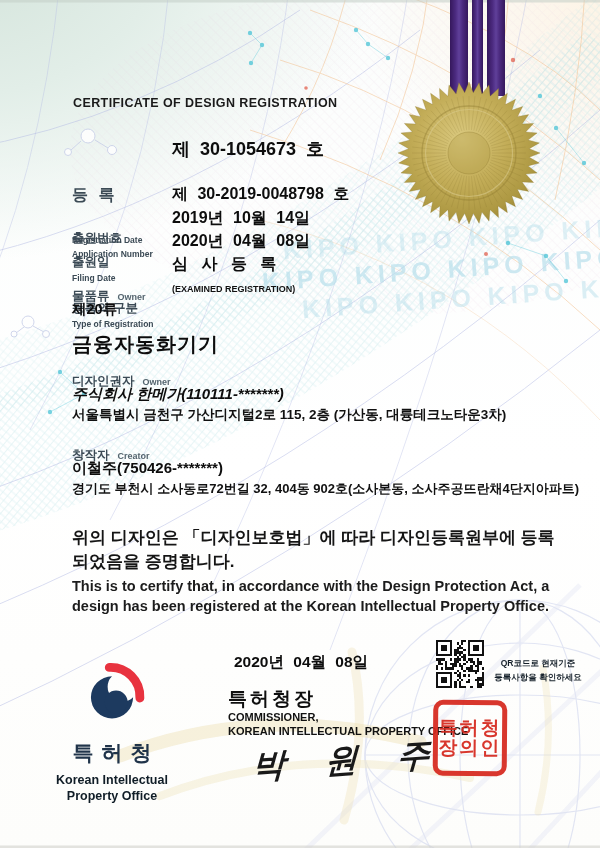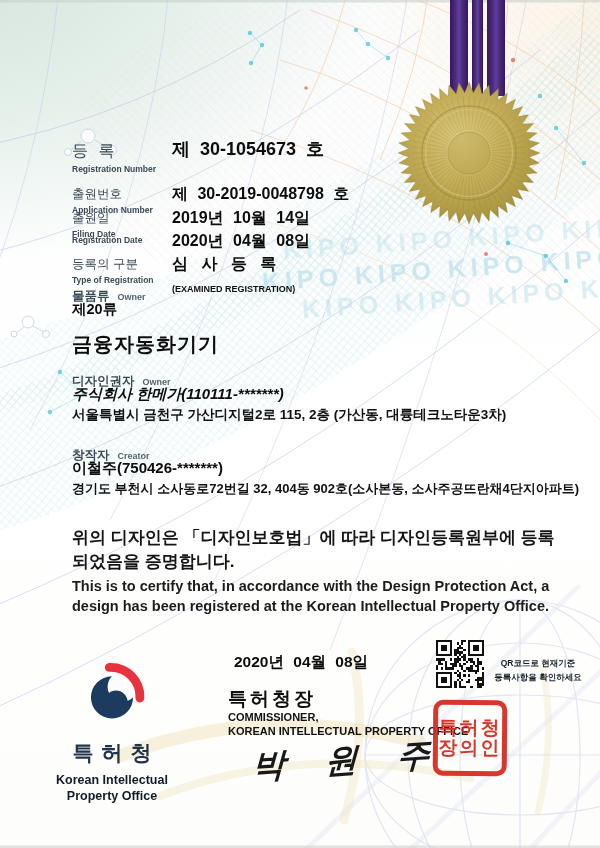--- a/index.html
+++ b/index.html
@@ -19,21 +19,21 @@
   .ribbon .b1{width:18px;}
   .ribbon .gap{width:4px;}
   .ribbon .b2{width:11px;}
   .ribbon .b3{width:18px;}
   .medal{position:absolute;left:394px;top:78px;z-index:2;}
   
   .abs{position:absolute;z-index:3;}
   .title-ko{left:71px;top:56px;font-size:31px;font-weight:bold;letter-spacing:3px;color:#121212;}
   .title-en{left:73px;top:96px;font-size:12.5px;font-weight:bold;letter-spacing:.4px;color:#1a1a1a;}
   .row{position:absolute;left:72px;z-index:3;width:470px;}
-  .lbl-ko{font-weight:normal;font-size:12.5px;color:#3b4a55;}
+  .lbl-ko{font-weight:bold;font-size:12.5px;color:#3b4a55;margin-top:44px;}
   .lbl-en{font-weight:bold;font-size:8.5px;color:#3b4a55;margin-top:2px;}
   .val{position:absolute;left:100px;top:-2px;font-weight:bold;font-size:16px;color:#0d0d0d;word-spacing:5px;white-space:nowrap;}
   .val-sub{position:absolute;left:100px;top:28px;font-weight:bold;font-size:9px;color:#111;}
   .row0{top:141px;} .row0 .lbl-ko{font-size:16px;letter-spacing:3px;} .row0 .val{font-size:18px;top:-4px;}
   .row1{top:186px;} .row2{top:210px;} .row3{top:233px;} .row4{top:256px;} .row4 .val{letter-spacing:2px;}
   .sec-line{z-index:3;} .sec-ko{font-weight:bold;font-size:12.5px;color:#3b4a55;}
   .sec-en{font-weight:bold;font-size:9px;color:#55656f;margin-left:8px;}
   .class-line{left:72px;top:286px;} .class-val{left:72px;top:300px;font-size:14.5px;font-weight:bold;color:#0d0d0d;}
   .item-line{left:72px;top:317px;} .item-val{left:72px;top:331px;font-size:20px;font-weight:bold;color:#0d0d0d;letter-spacing:1px;}
   .owner-line{left:72px;top:371px;} .owner-name{left:72px;top:385px;font-size:15px;font-weight:bold;color:#0d0d0d;font-style:italic;}
@@ -267,24 +267,24 @@
         <line x1="96.87429987478853" y1="67.8926091293762" x2="129.21022142882376" y2="57.38603132062798"></line>
         <line x1="97.49739481687753" y1="70.21803111119155" x2="130.7544132418269" y2="63.14903362338774"></line>
         <line x1="97.87400359347029" y1="72.59584534484397" x2="131.68774803599158" y2="69.04187759374375"></line>
       </g>
     <circle cx="75" cy="75" r="47" fill="none" stroke="#8f7b30" stroke-opacity="0.4" stroke-width="1.4"></circle>
     <circle cx="75" cy="75" r="43.5" fill="none" stroke="#d8c98a" stroke-opacity="0.6" stroke-width="1.2"></circle>
     <circle cx="75" cy="75" r="21" fill="#a8923c" fill-opacity="0.28"></circle>
     <circle cx="75" cy="75" r="21" fill="none" stroke="#8f7b30" stroke-opacity="0.35" stroke-width="1"></circle>
   </svg>
 
+  <div class="abs title-en">CERTIFICATE OF DESIGN REGISTRATION</div>
 
   <div class="row row0">
     <div class="lbl-ko">등 록</div>
-    <div class="lbl-en">Registration Number</div>
     <div class="val">제 30-1054673 호</div>
   </div>
   <div class="row row1">
     <div class="lbl-ko">출원번호</div>
     <div class="lbl-en">Application Number</div>
     <div class="val">제 30-2019-0048798 호</div>
   </div>
   <div class="row row2">
     <div class="lbl-ko">출원일</div>
     <div class="lbl-en">Filing Date</div>

